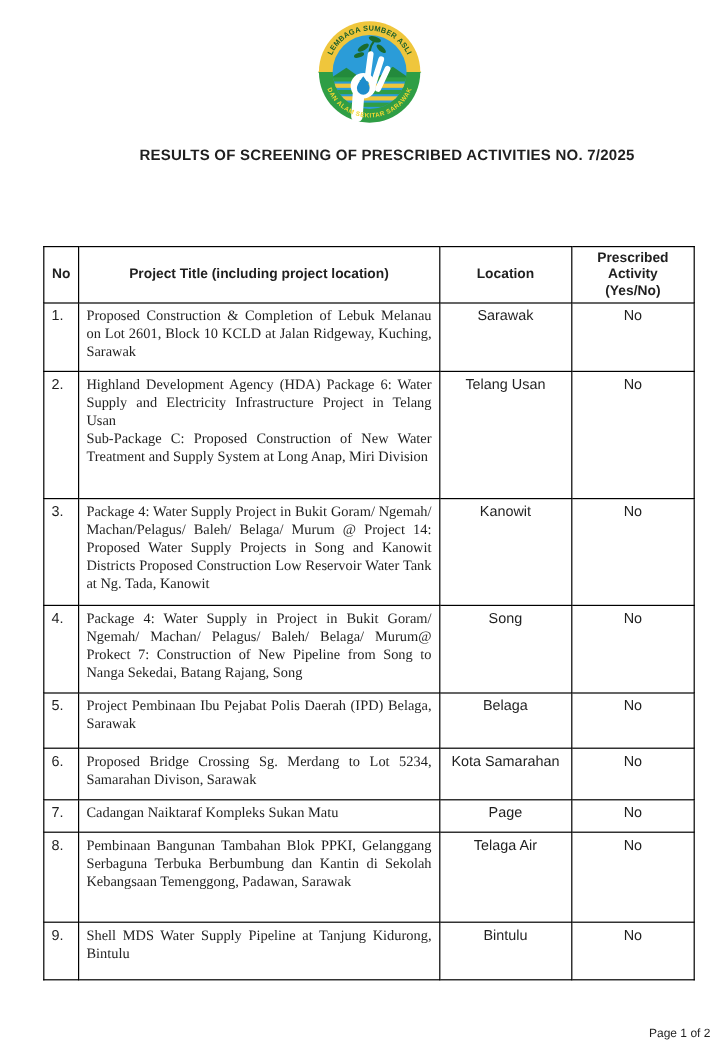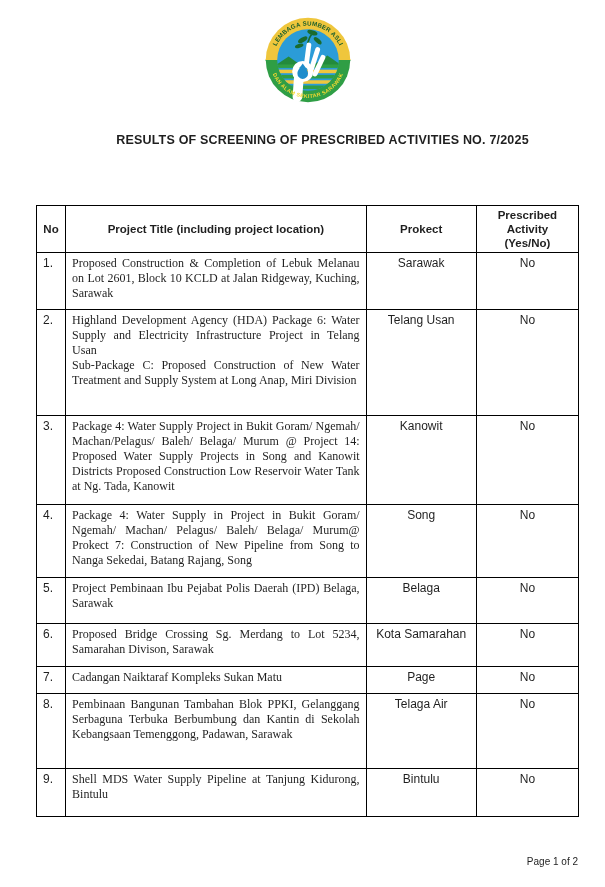--- a/index.html
+++ b/index.html
@@ -13,21 +13,21 @@
   .page { position: absolute; inset: 0; background: #ffffff; }
 
   .logo-wrap { position: absolute; top: 16px; left: 264px; width: 88px; height: 88px; }
   .logo-wrap svg { width: 100%; height: 100%; display: block; }
 
   .doc-title {
     position: absolute; top: 114px; left: 0; right: 0;
     text-align: center;
     font-size: 12.5px; font-weight: bold; letter-spacing: 0.2px;
     line-height: 20px;
-    margin: 16px;
+    margin: 5px;
     padding-left: 40px;
   }
 
   .intro {
     position: absolute; top: 149px; left: 28px; right: 24px;
     font-size: 11.5px; line-height: 17.5px;
     margin: 0;
   }
 
   table.screening {
@@ -65,21 +65,21 @@
   tbody tr:nth-child(2) { height: 106px; }
   tbody tr:nth-child(3) { height: 89px; }
   tbody tr:nth-child(4) { height: 73px; }
   tbody tr:nth-child(5) { height: 46px; }
   tbody tr:nth-child(6) { height: 43px; }
   tbody tr:nth-child(7) { height: 27px; }
   tbody tr:nth-child(8) { height: 75px; }
   tbody tr:nth-child(9) { height: 48px; }
 
   .page-footer {
-    position: absolute; top: 856px; right: 27px;
+    position: absolute; top: 856px; right: 13px;
     font-size: 10px; line-height: 12px;
   }
 </style>
 </head>
 <body>
 
 <div class="page">
 
   <div class="logo-wrap">
     <svg viewBox="0 0 100 100">
@@ -144,21 +144,21 @@
     <colgroup>
       <col class="w-no">
         <col class="w-title">
         <col class="w-loc">
         <col class="w-pa">
     </colgroup>
     <thead>
       <tr>
         <th>No</th>
         <th>Project Title (including project location)</th>
-        <th>Prokect</th>
+        <th>Location</th>
         <th class="h-pa">Prescribed
 Activity
 (Yes/No)</th>
       </tr>
     </thead>
     <tbody>
       <tr>
         <td class="c-no">1.</td>
         <td class="c-title">Proposed Construction &amp; Completion of Lebuk Melanau on Lot 2601, Block 10 KCLD at Jalan Ridgeway, Kuching, Sarawak</td>
         <td class="c-loc">Sarawak</td>

